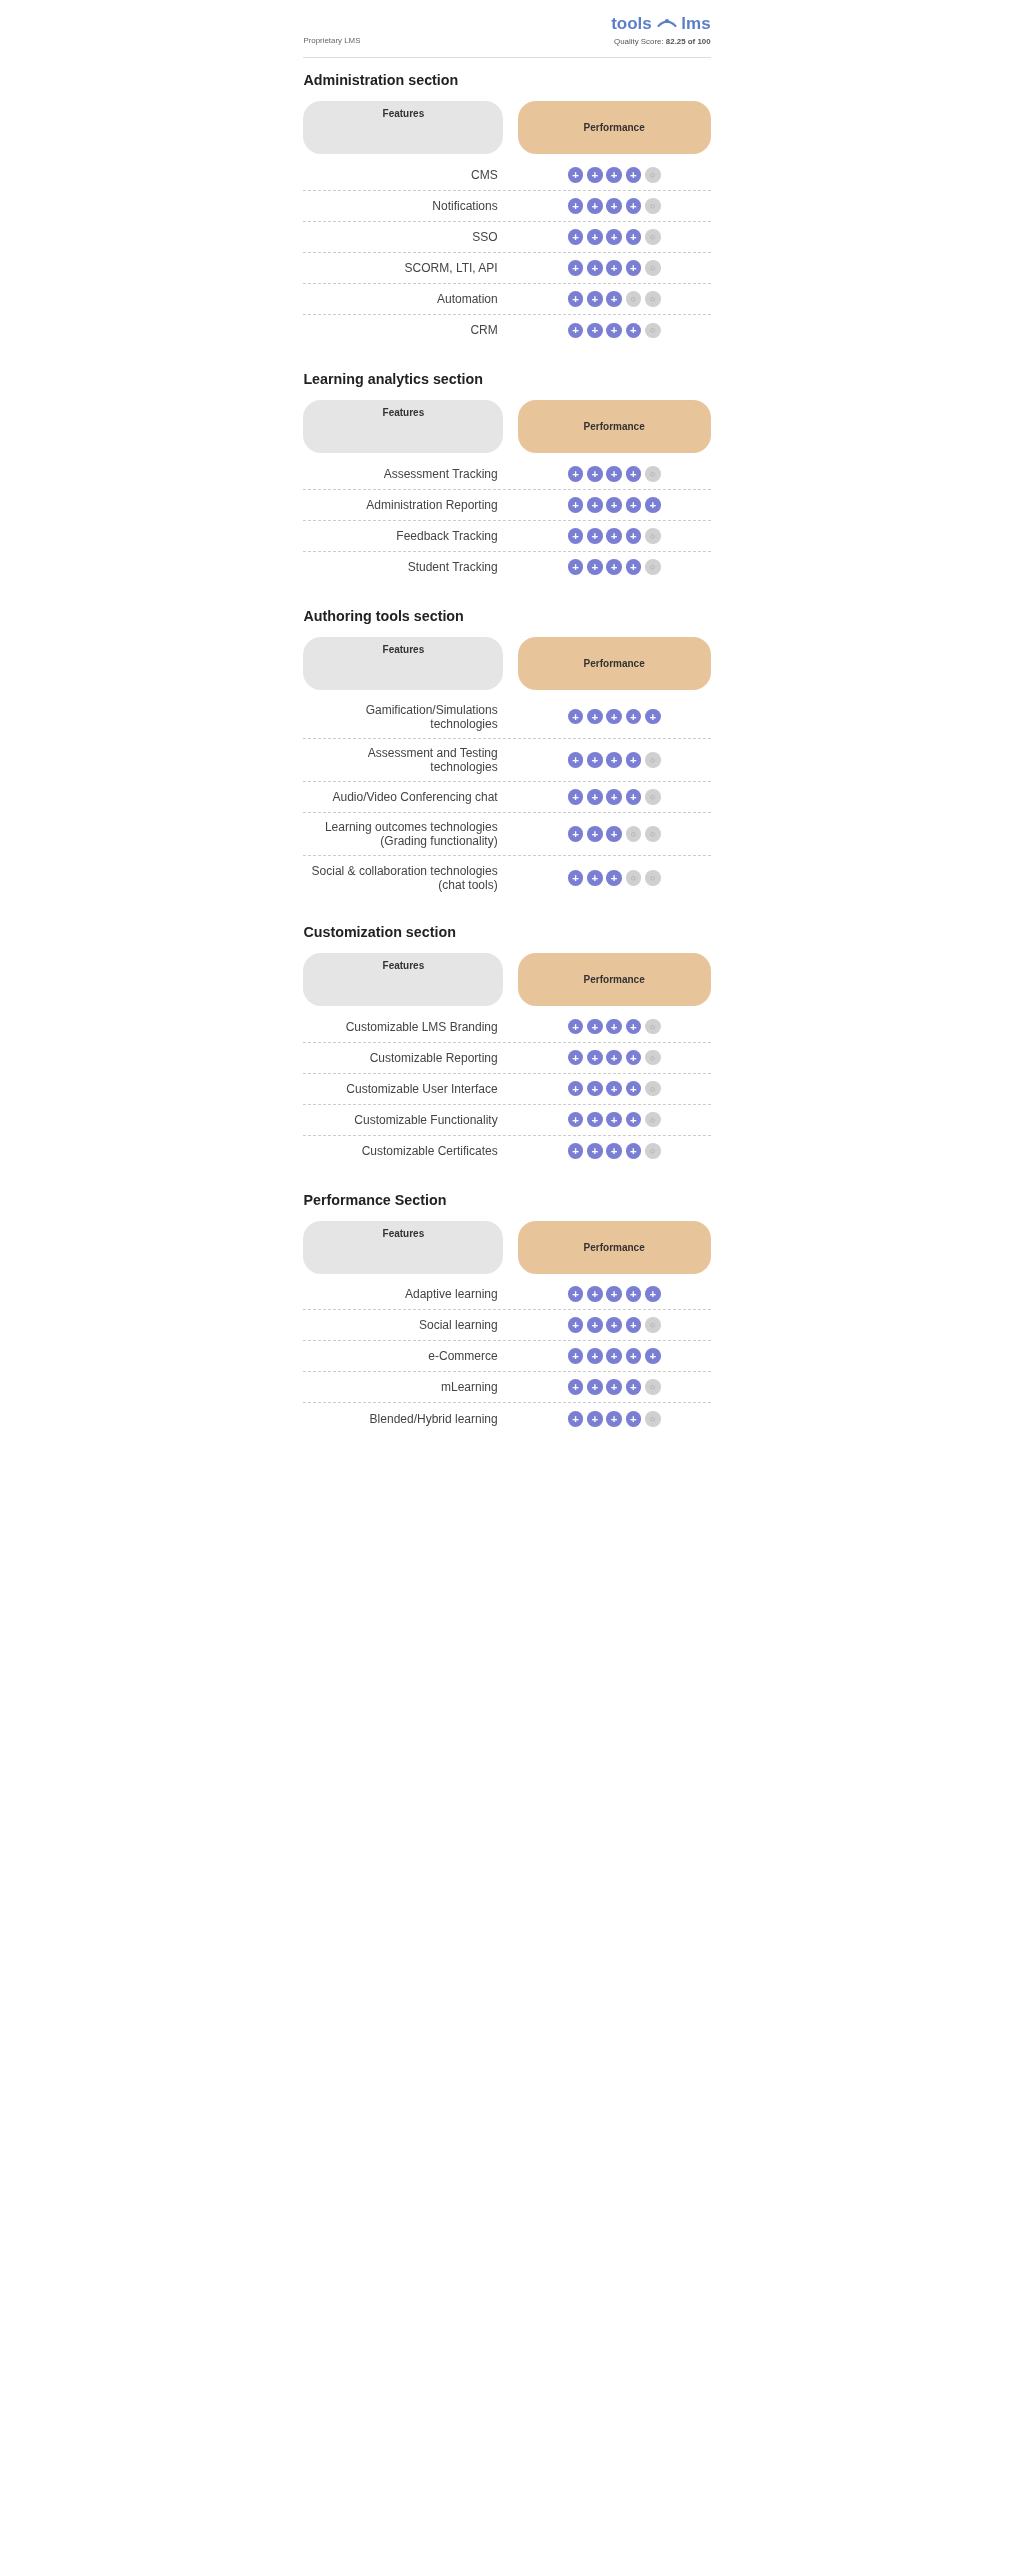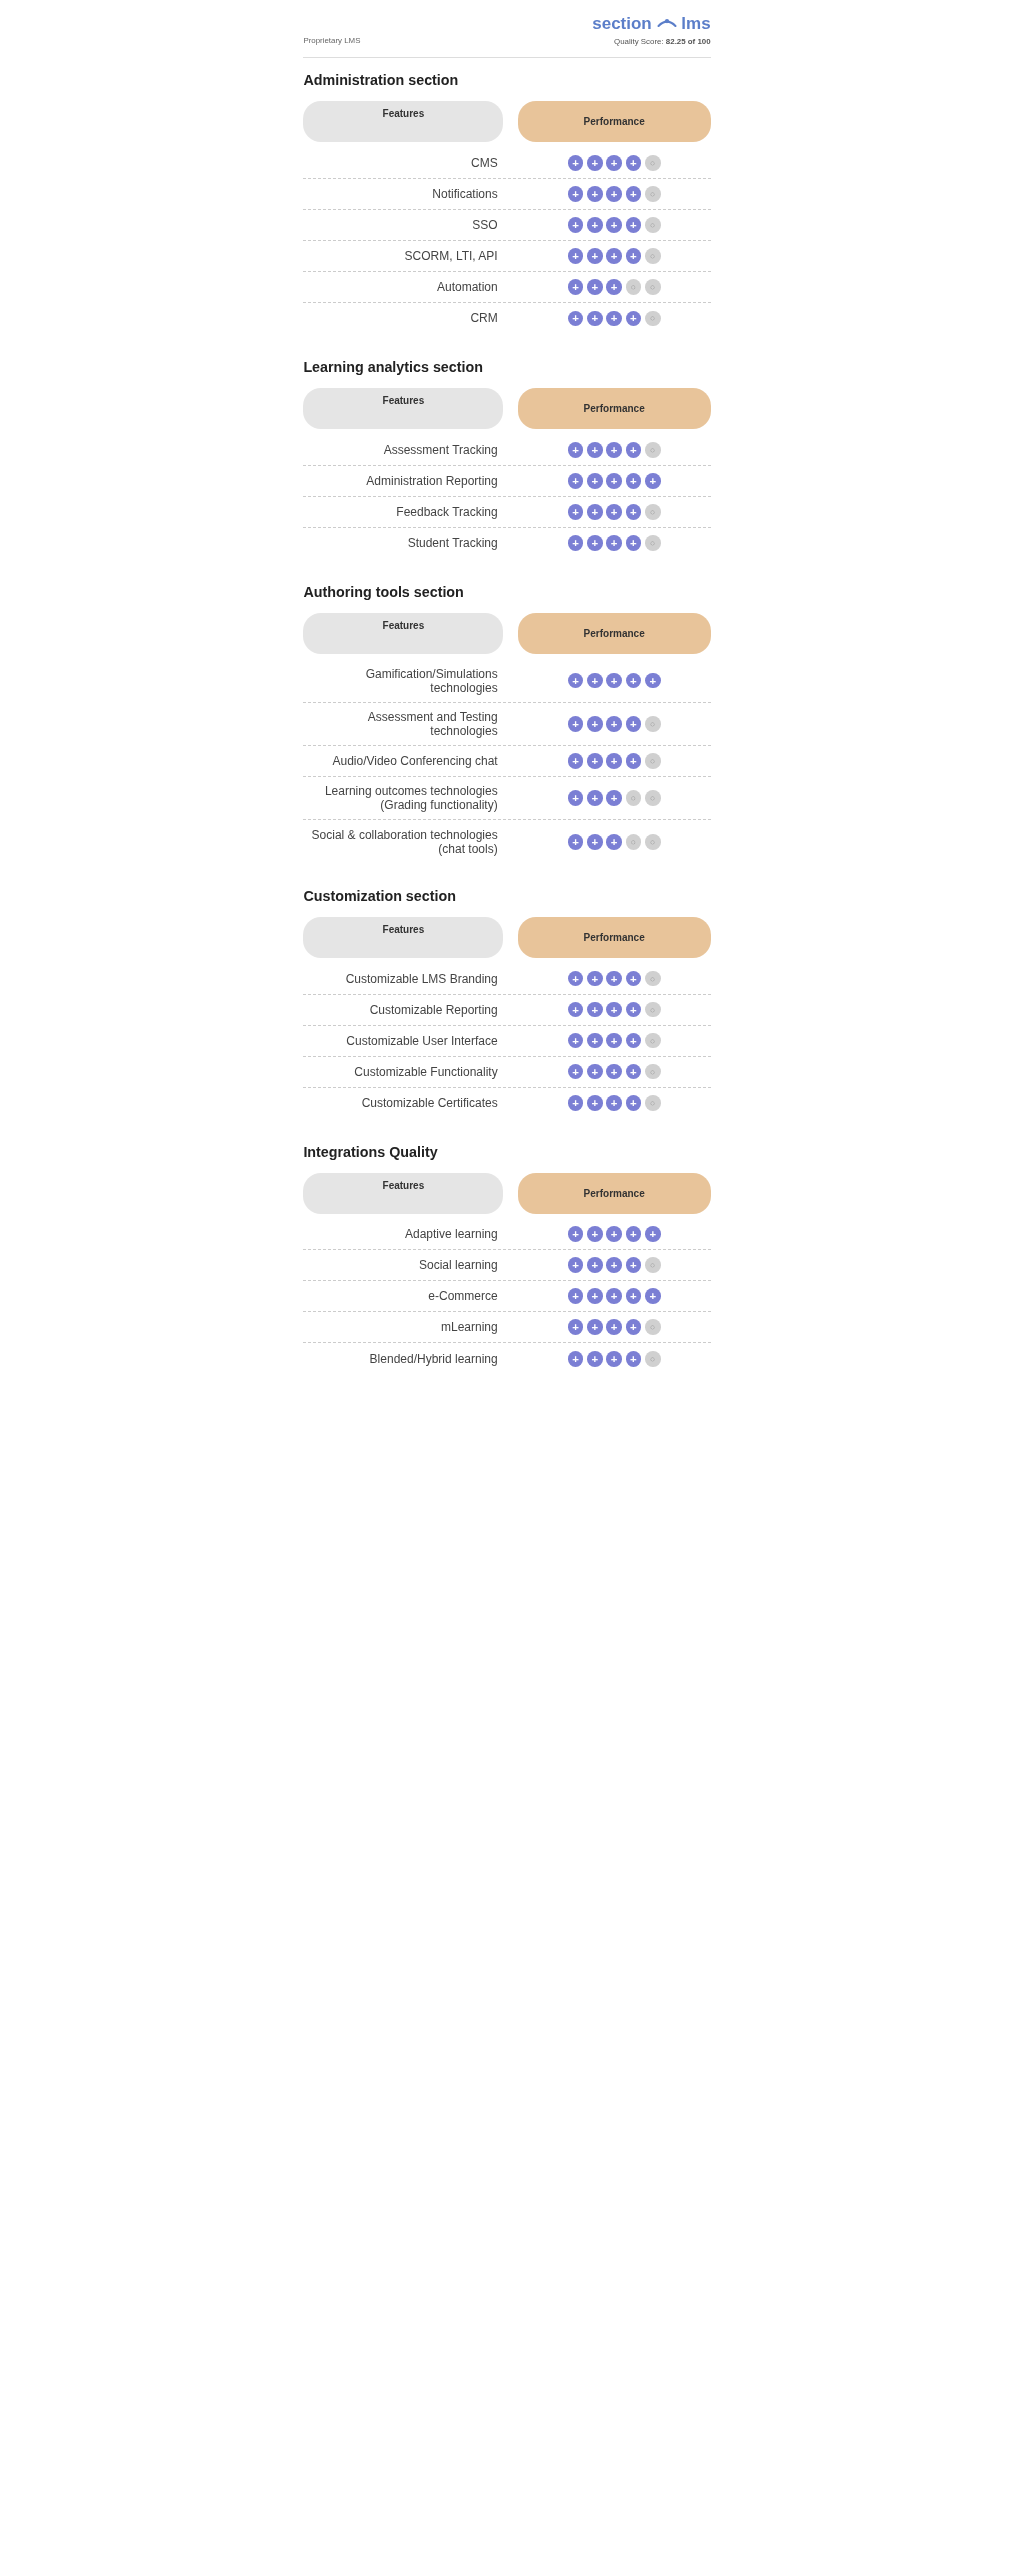--- a/index.html
+++ b/index.html
@@ -61,21 +61,21 @@
       padding: 7.1px 0;
       font-weight: bold;
       font-size: 10px;
       color: #333;
     }
     .col-performance-header {
       flex: 1;
       background: #e8c49a;
       border-radius: 18px;
       text-align: center;
-      padding: 15px 0;
+      padding: 21px 0;
       font-weight: bold;
       font-size: 10px;
       color: #333;
     }
     .table-row {
       display: flex;
       gap: 14.3px;
       border-bottom: 0.7px dashed #ccc;
       align-items: center;
       min-height: 31px;
@@ -148,21 +148,21 @@
   </style>
 </head>
 <body>
 
 <div class="header">
   <div class="header-left">
     <span>Proprietary LMS</span>
   </div>
   <div class="logo-area">
     <div class="logo-container">
-      <span class="logo-text-talent">section</span>
+      <span class="logo-text-talent">tools</span>
       <svg class="logo-svg" width="24" height="15.7" viewBox="0 0 34 22">
         <path d="M5 14 Q17 2 29 14" stroke="#5b7ec9" stroke-width="3" fill="none" stroke-linecap="round"></path>
         <circle cx="17" cy="7" r="3" fill="#5b7ec9"></circle>
       </svg>
       <span class="logo-text-lms">lms</span>
     </div>
     <div class="quality-score">
       <span>Quality Score:</span>
       <strong>82.25 of 100</strong>
     </div>
@@ -400,21 +400,21 @@
             <div class="dot dot-filled"></div>
             <div class="dot dot-filled"></div>
             <div class="dot dot-filled"></div>
             <div class="dot dot-filled"></div>
             <div class="dot dot-empty"></div>
           </div>
         </div>
       </div>
     </div>
     <div class="section">
-      <div class="section-title">Integrations Quality</div>
+      <div class="section-title">Performance Section</div>
       <div class="table-container">
         <div class="table-header">
           <div class="col-features-header">Features</div>
           <div class="col-performance-header">Performance</div>
         </div>
         <div class="table-row">
           <div class="col-feature">Adaptive learning</div>
           <div class="col-performance">
             <div class="dot dot-filled"></div>
             <div class="dot dot-filled"></div>

